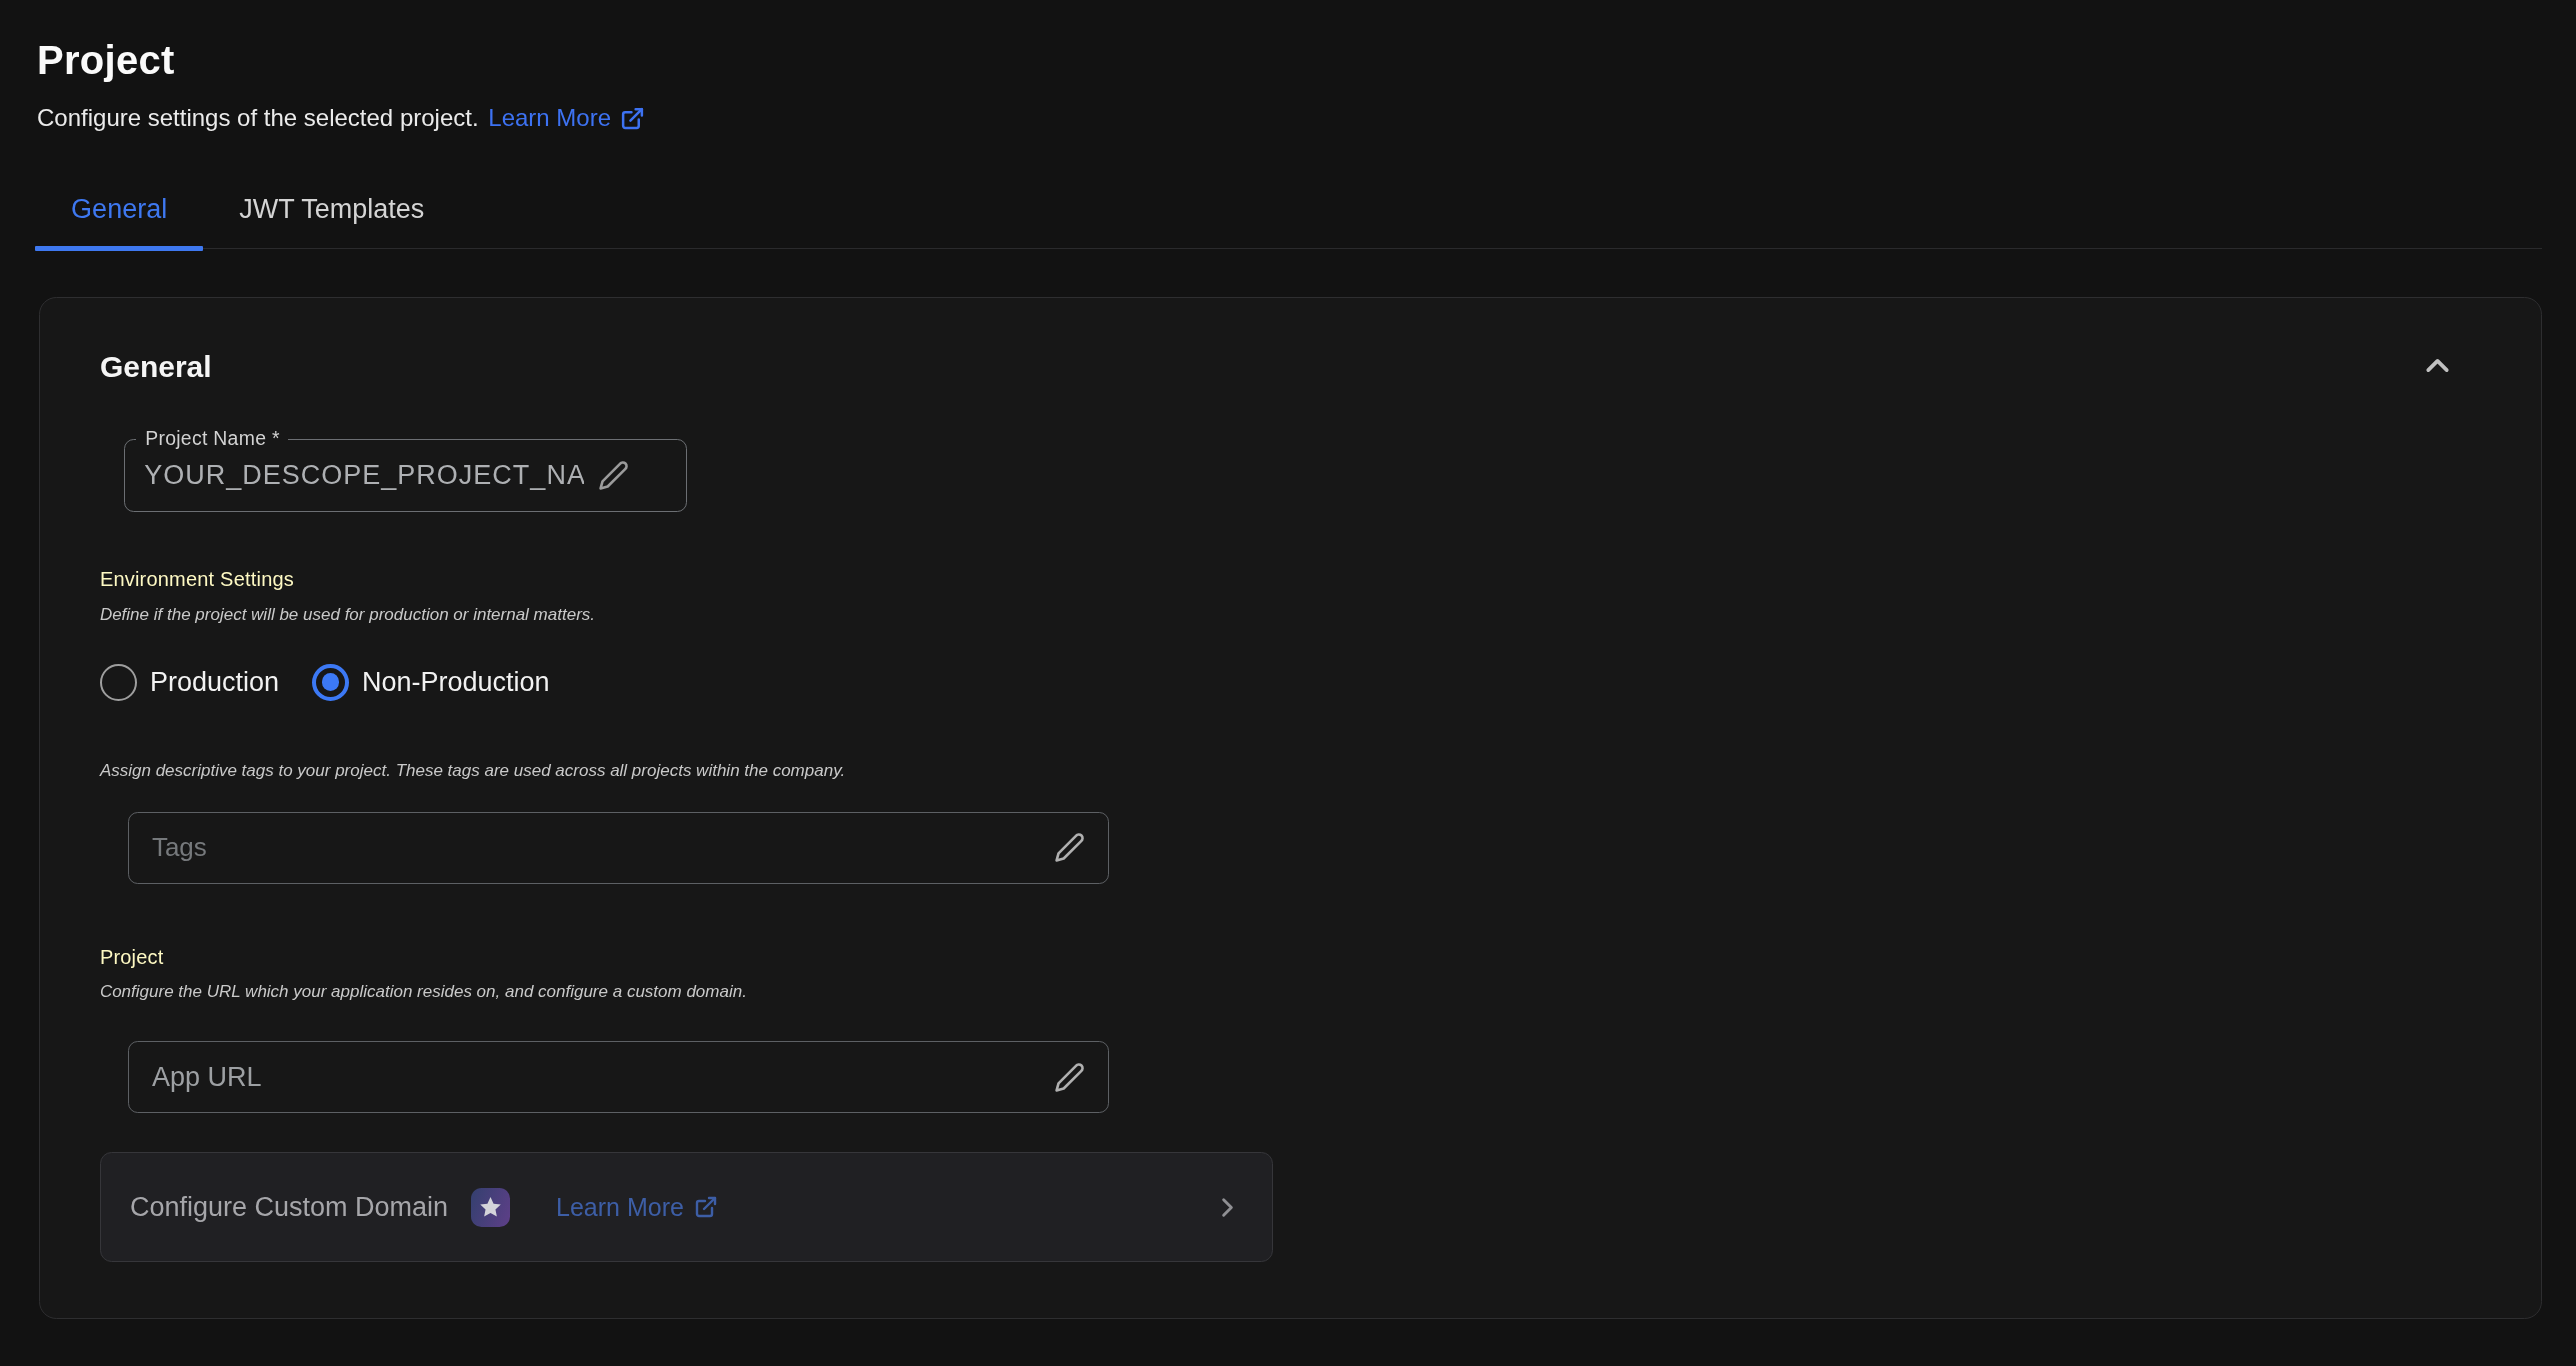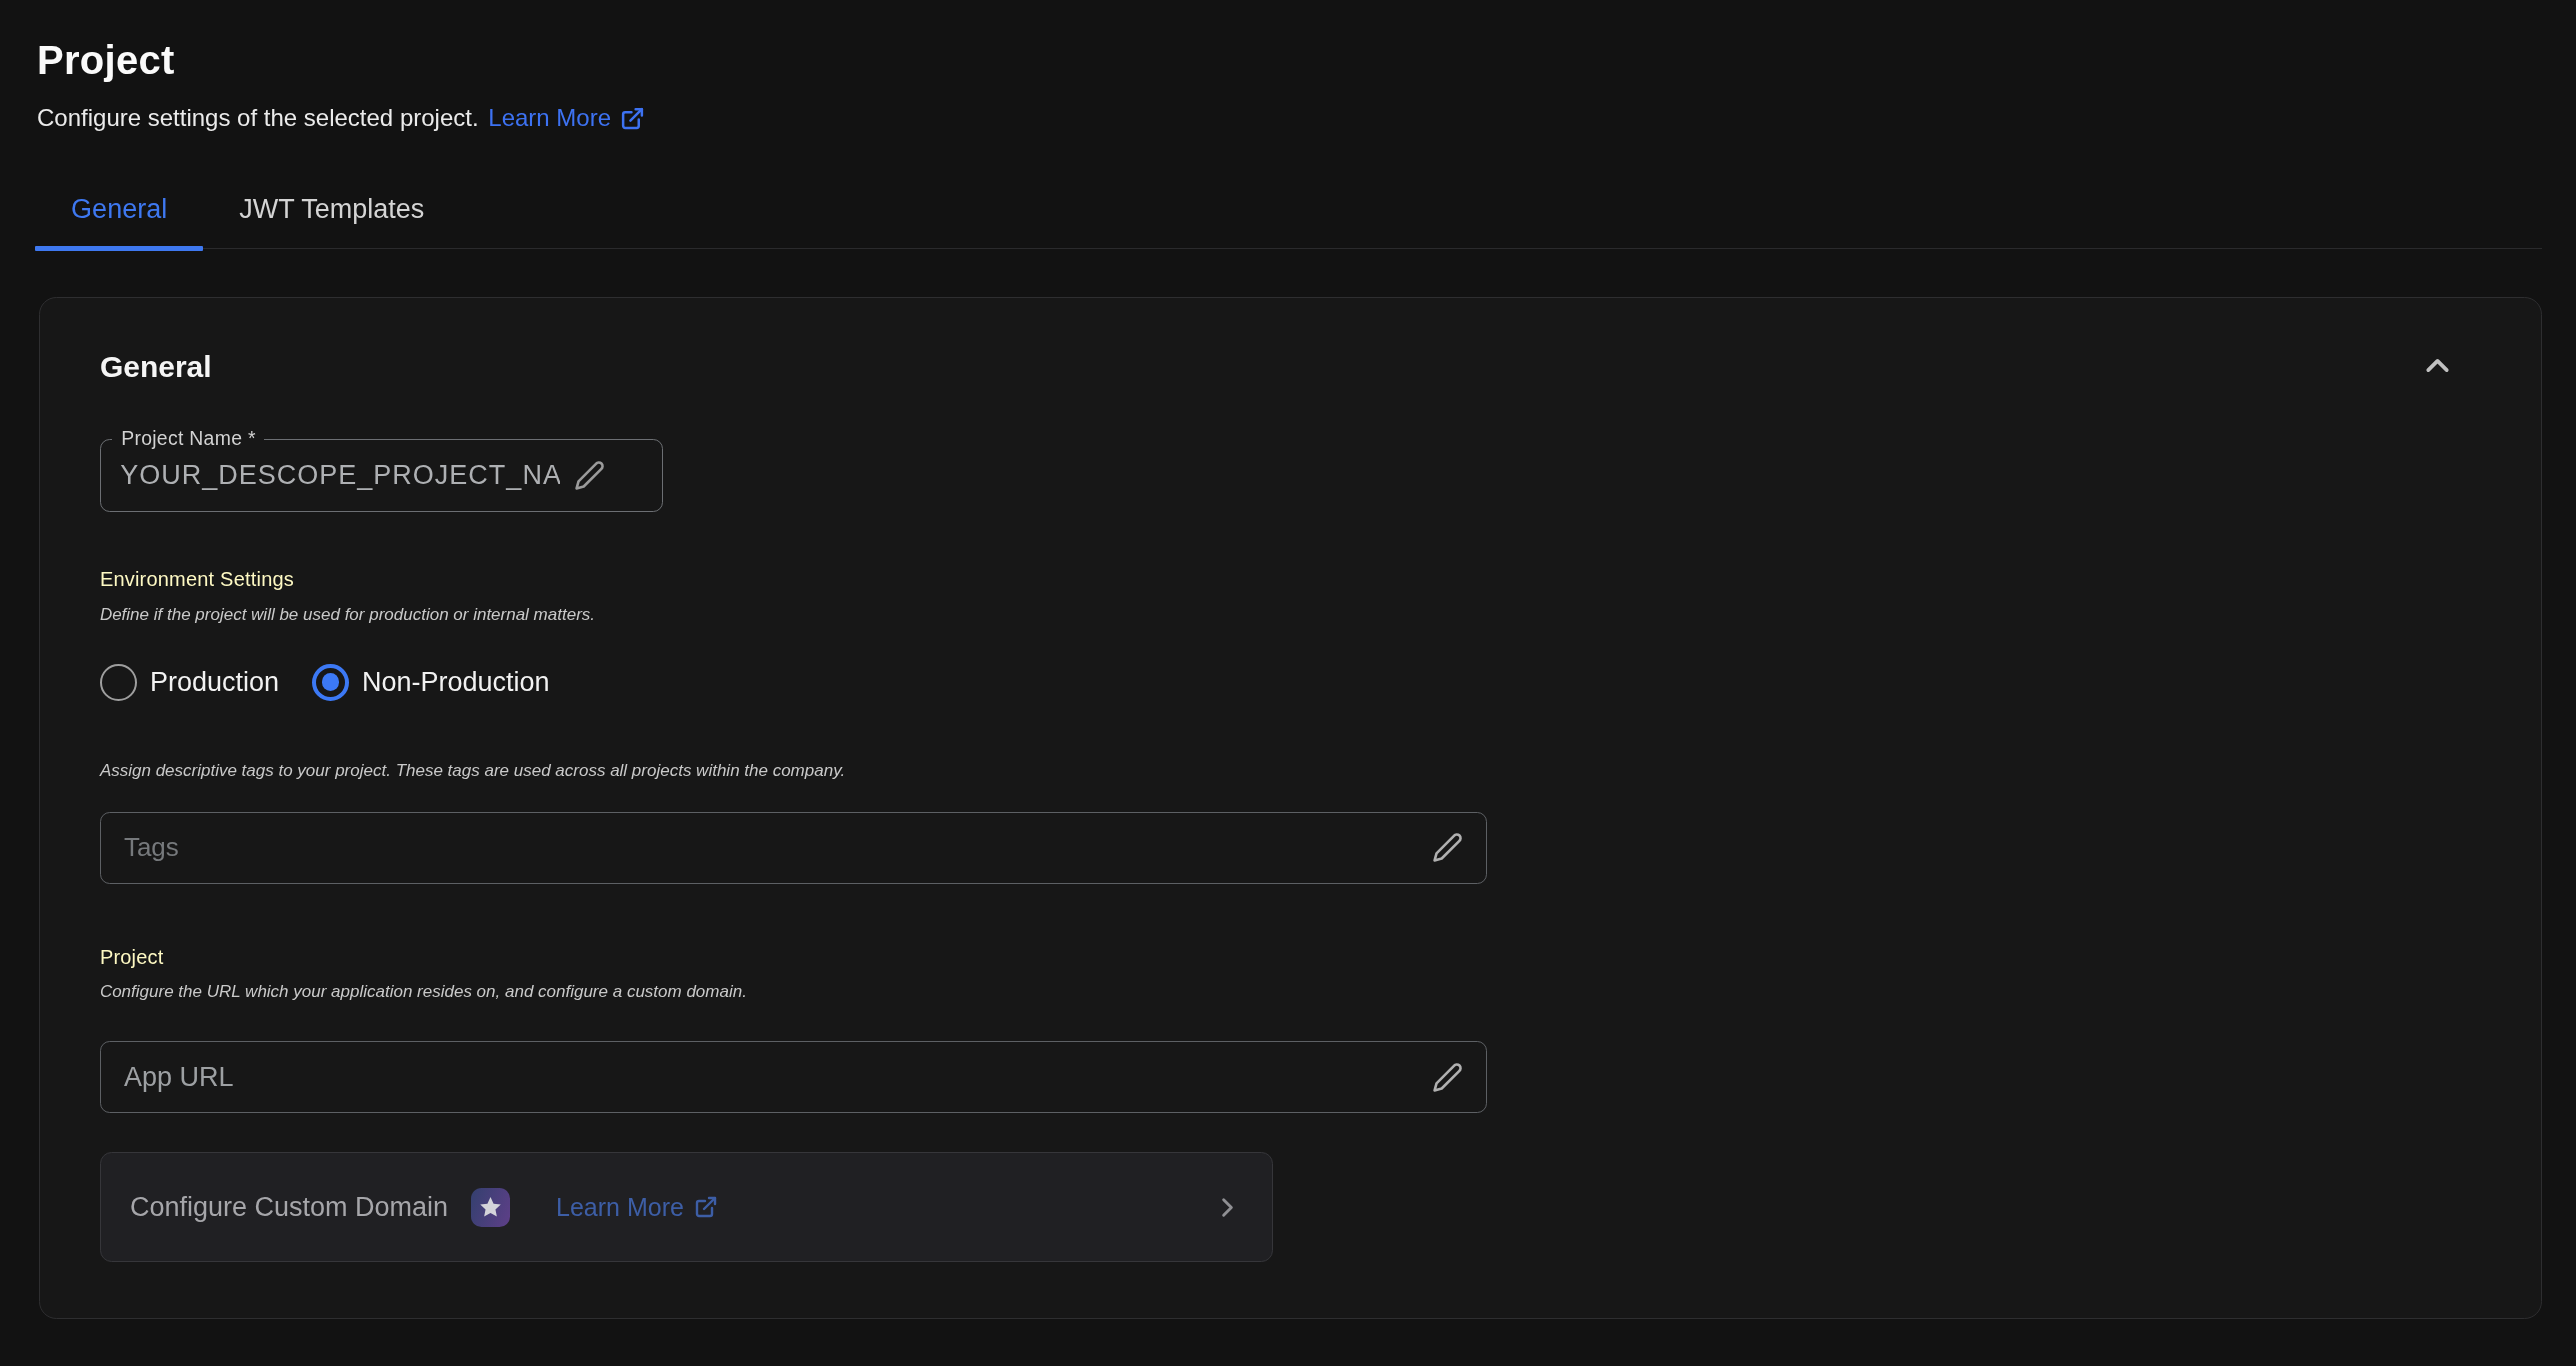--- a/index.html
+++ b/index.html
@@ -19,21 +19,21 @@
   .tab.active { color:#3e78f0; font-weight:500; }
   .tab.active::after { content:""; position:absolute; left:0; right:0; bottom:-2.9px; height:4.8px; background:#3e78f0; border-radius:1px; }
 
   
   .card { margin:48px 0 0 1.9px; border:1px solid #2e2e30; background:#171717; border-radius:17.4px; padding:45px 60px 46px; min-height:1022px; }
   .card-header { display:flex; align-items:center; justify-content:space-between; }
   .card-title { font-size:30px; font-weight:700; color:#f5f5f5; }
   .collapse-btn { background:none; border:none; cursor:pointer; padding:3.9px; margin-right:21px; }
 
   
-  .fields-row { margin-top:48px; display:flex; gap:45px; }
+  .fields-row { margin-top:48px; display:flex; gap:45px;margin-left:24px; }
   .fieldbox { position:relative; width:563px; height:73px; border:1.9px solid #6c6f73; border-radius:9.7px; display:flex; align-items:center; padding:0 19.4px 0 19.4px; }
   .fieldbox .flabel { position:absolute; top:-13.5px; left:11.6px; background:#171717; padding:0 8.7px; font-size:19.4px; color:#d2d2d2; letter-spacing:0.3px; }
   .fieldbox .fvalue { font-size:27px; color:#aeb0b3; letter-spacing:1px; white-space:nowrap; overflow:hidden; flex:1; }
   .fieldbox .fvalue.clip { max-width:440px; }
   .fieldbox .ficon { margin-left:13.5px; flex:0 0 auto; display:flex; cursor:pointer; }
 
   
   .section-heading { font-size:20px; font-weight:400; color:#fef9c3; letter-spacing:0.2px; }
   .section-desc { margin-top:13.5px; font-size:17px; color:#c9c9c9;font-style:italic; }
   .mt-env { margin-top:56px; }
@@ -42,21 +42,21 @@
 
   
   .radio-row { margin-top:39px; display:flex; align-items:center; gap:33px; }
   .radio-opt { display:flex; align-items:center; cursor:pointer; }
   .radio { width:37px; height:37px; border-radius:50%; border:2.9px solid #9e9e9e; display:inline-flex; align-items:center; justify-content:center; }
   .radio.selected { border:4.8px solid #3c79f5; }
   .radio.selected .radio-dot { width:17.4px; height:17.4px; border-radius:50%; background:#3c79f5; }
   .radio-label { margin-left:13px; font-size:27px; color:#f2f2f2; }
 
   
-  .input-line { margin-top:31px; width:1387px; height:72px; border:1.9px solid #5d6064; border-radius:9.7px; display:flex; align-items:center; padding:0 23px; }
+  .input-line { margin-top:31px; width:981px; height:72px; border:1.9px solid #5d6064; border-radius:9.7px; display:flex; align-items:center; padding:0 23px;margin-left:28px; }
   .input-line input { flex:1; background:transparent; border:none; outline:none; font-family:inherit; font-size:26px; color:#c9c9c9; }
   .input-line input.ph-dim::placeholder { color:#76797c; }
   .input-line input.ph-mid::placeholder { color:#9da0a3; font-size:27px; }
   .input-line .ficon { margin-left:13.5px; display:flex; cursor:pointer; }
   .mt-appurl { margin-top:39px; }
 
   
   .custom-row { margin-top:39px; width:1173px; height:110px; background:#202023; border:1px solid #36363a; border-radius:11.6px; display:flex; align-items:center; padding:0 29px; cursor:pointer; }
   .custom-row-label { font-size:27px; color:#a6a6aa; }
   .star-badge { width:39px; height:39px; margin-left:23px; border-radius:10.6px; background:linear-gradient(110deg,#34406f,#5e3f88); display:flex; align-items:center; justify-content:center; }

